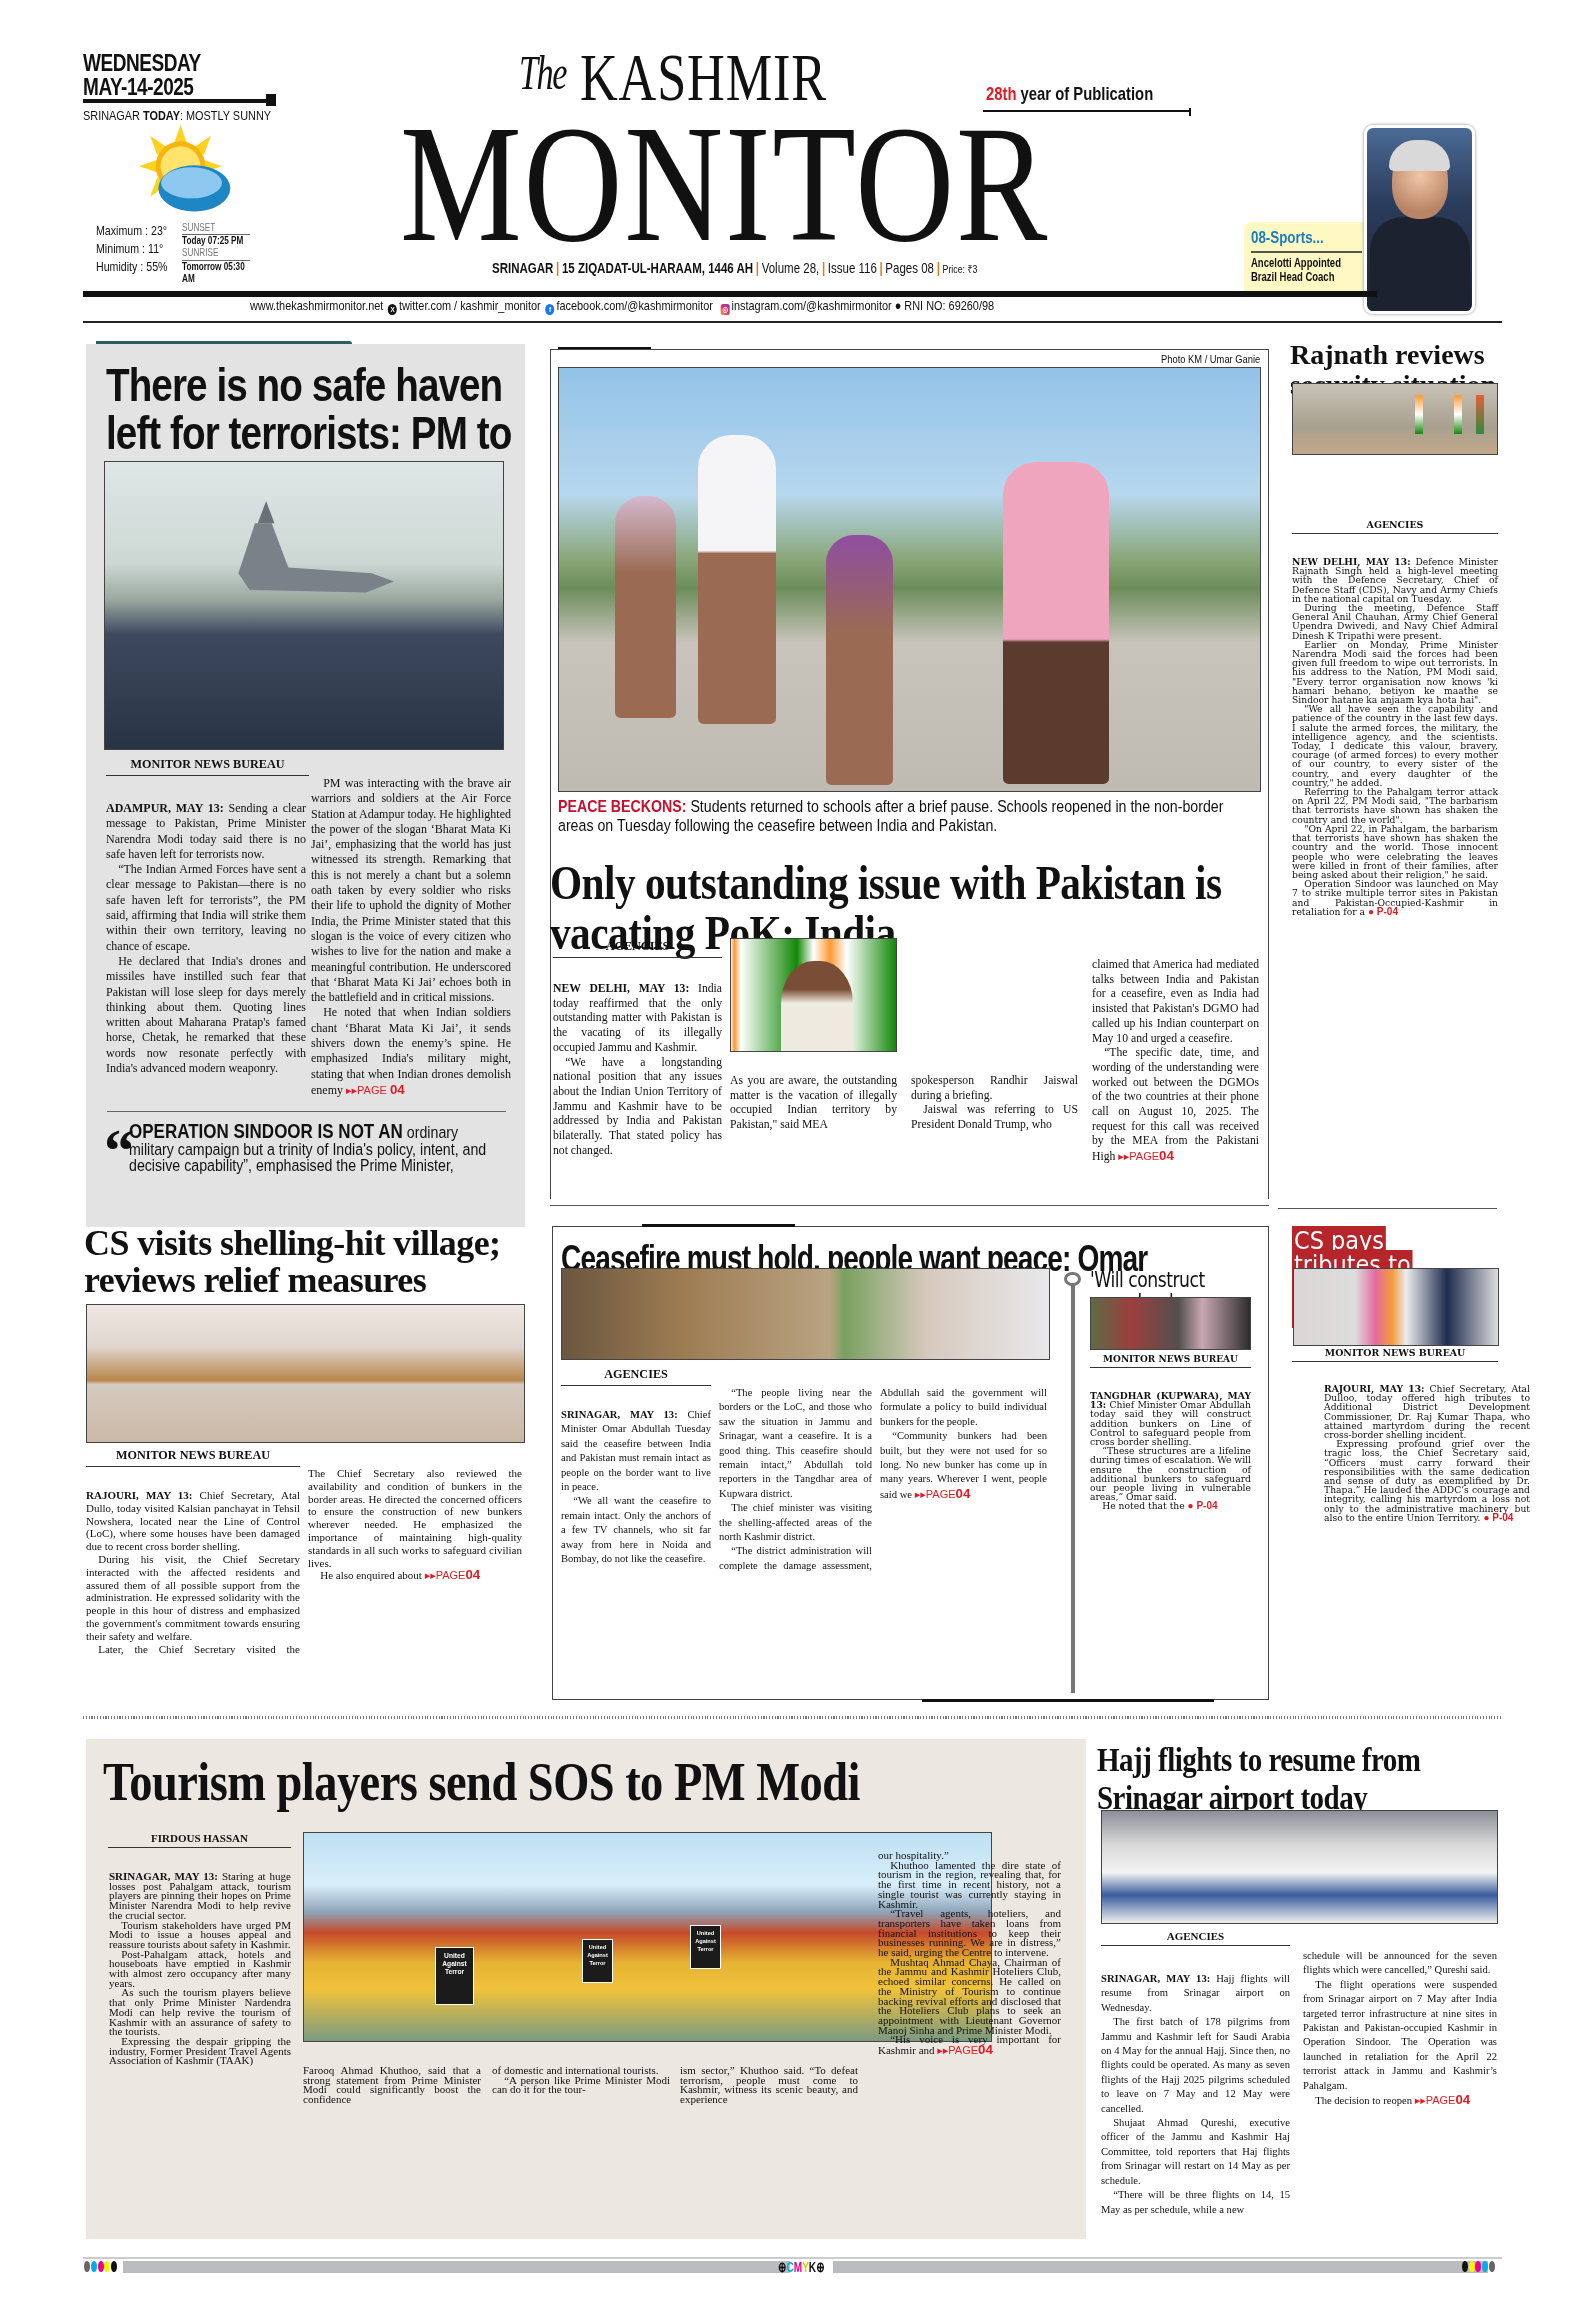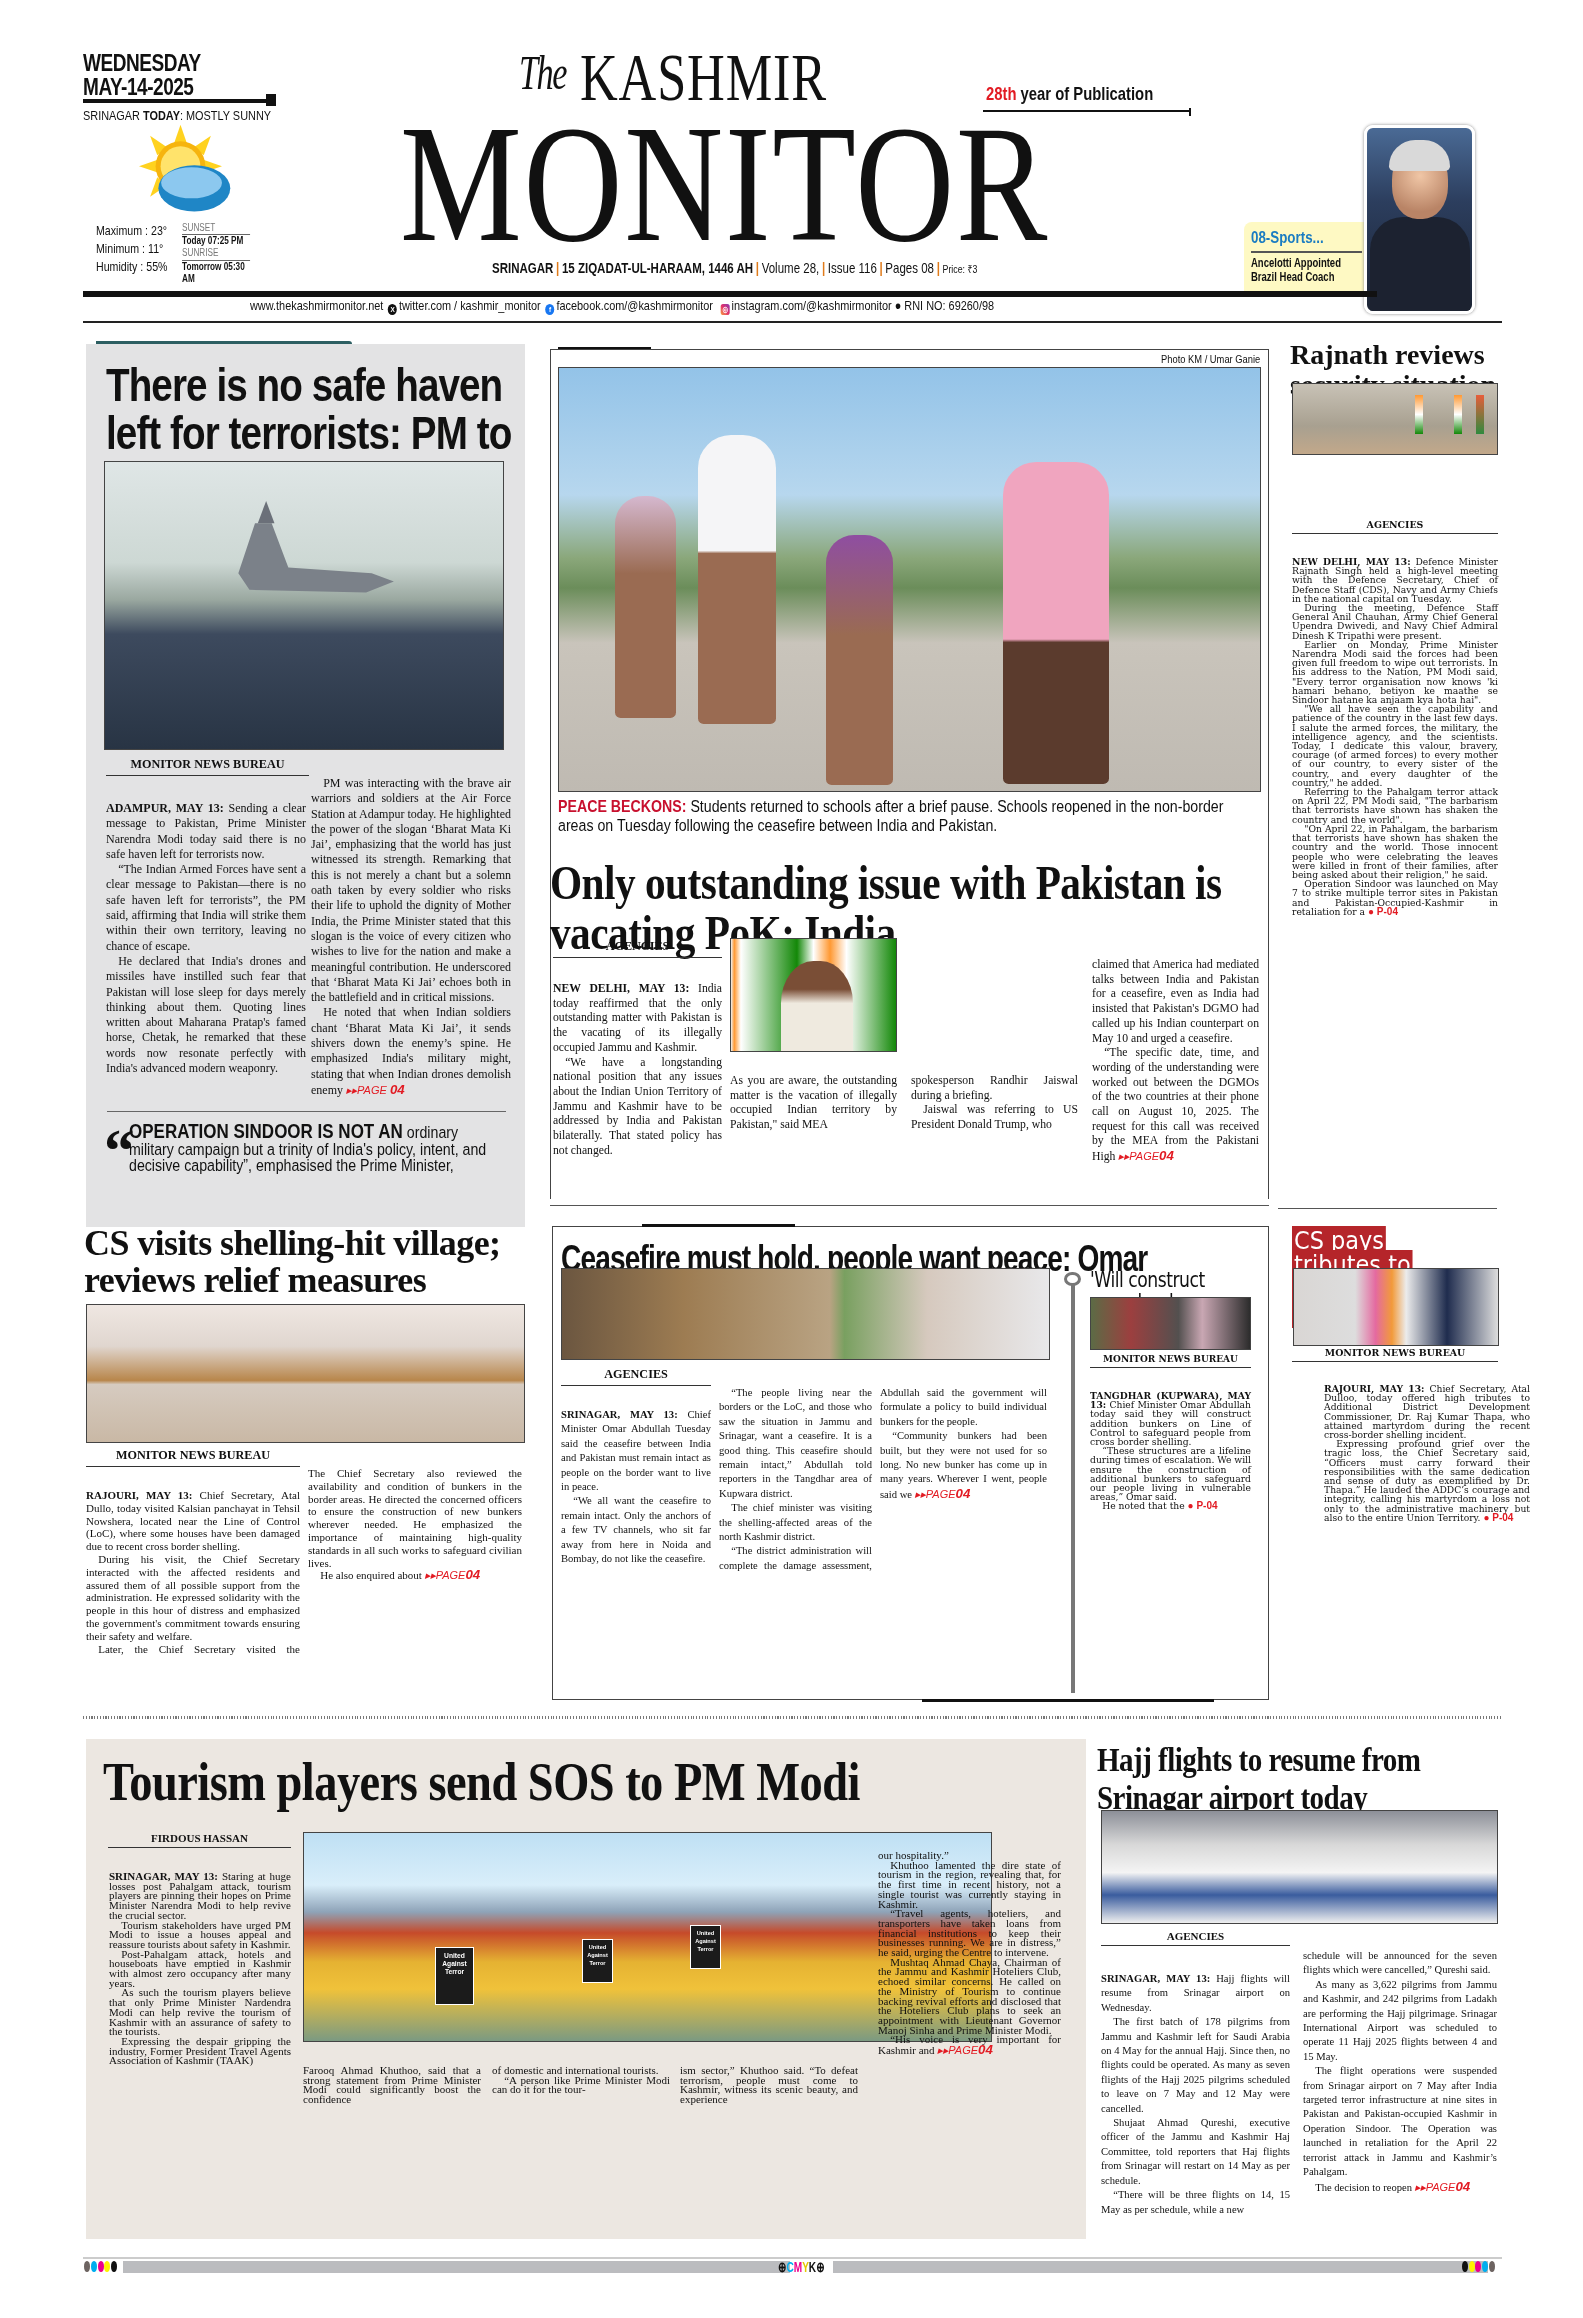--- a/index.html
+++ b/index.html
@@ -45,21 +45,21 @@
   .social-line .ic { display: inline-block; width: 11px; height: 11px; border-radius: 50%; vertical-align: -1.7px; margin: 0 2.2px; color: #fff; font: bold 7.8px "Liberation Sans", sans-serif; text-align: center; line-height: 11px; }
   .mast-rule2 { left: 83px; top: 321px; width: 1419px; height: 1.7px; background: #222; }
 
   
   .photo { position: absolute; overflow: hidden; border: 1.1px solid #444; }
   .byline { position: absolute; text-align: center; font: bold 12.2px "Liberation Serif", serif; border-bottom: 1.1px solid #333; padding-bottom: 3.3px; }
   .body { position: absolute; font: 12px "Liberation Serif", serif; line-height: 15.3px; text-align: justify; hyphens: auto; }
   .body p { text-indent: 12.2px; }
   .body p:first-child { text-indent: 0; margin-top: 19px; }
   .dateline { font-weight: bold; }
-  .cont { color: #e21b23; font-family: "Liberation Sans", sans-serif; font-size: 11px; white-space: nowrap; font-style: italic; }
+  .cont { color: #e21b23; font-family: "Liberation Sans", sans-serif; font-size: 11px; white-space: nowrap; }
   .cont b { font-size: 13.3px; }
   .cont-dot { color: #e21b23; font-family: "Liberation Sans", sans-serif; font-weight: bold; font-size: 10px; white-space: nowrap; }
 
   
   .lead-box { left: 86px; top: 344px; width: 439px; height: 883px; background: #e3e3e4; }
   .lead-tab { left: 96px; top: 341px; width: 256px; height: 3.3px; background: #2d5f62; border-radius: 0 4.4px 0 0; }
   .lead-head { left: 106px; top: 361px; width: 411px; font: bold 46px "Liberation Sans Narrow","Liberation Sans", sans-serif; line-height: 48px; letter-spacing: -1.1px; transform: scaleX(0.84); transform-origin: left; width: 489px; }
   .lead-photo { left: 104px; top: 461px; width: 400px; height: 289px; background: linear-gradient(180deg, #dfe6e6 0%, #cdd8d4 35%, #9aa8a0 48%, #3d4a5e 60%, #283444 100%); }
   .quote-rule { left: 107px; top: 1111px; width: 399px; height: 1.1px; background: #666; }
   .quote-mark { left: 104px; top: 1120px; font: bold 61px "Liberation Serif", serif; line-height: 1; }
@@ -362,21 +362,20 @@
 <div class="photo hajj-photo"></div>
 <div class="byline" style="left:1101px;top:1930px;width:189px;font-size:11px">AGENCIES</div>
 <div class="body" style="left:1101px;top:1953px;width:189px;font-size:10.6px;line-height:14.4px">
   <p><span class="dateline">SRINAGAR, MAY 13:</span> <span>Hajj flights will resume from Srinagar airport on Wednesday.</span></p>
   <p>The first batch of 178 pilgrims from Jammu and Kashmir left for Saudi Arabia on 4 May for the annual Hajj. Since then, no flights could be operated. As many as seven flights of the Hajj 2025 pilgrims scheduled to leave on 7 May and 12 May were cancelled.</p>
   <p>Shujaat Ahmad Qureshi, executive officer of the Jammu and Kashmir Haj Committee, told reporters that Haj flights from Srinagar will restart on 14 May as per schedule.</p>
   <p>“There will be three flights on 14, 15 May as per schedule, while a new</p>
 </div>
 <div class="body" style="left:1303px;top:1930px;width:194px;font-size:10.6px;line-height:14.4px">
   <p style="text-indent:0">schedule will be announced for the seven flights which were cancelled,” Qureshi said.</p>
-  <p>As many as 3,622 pilgrims from Jammu and Kashmir, and 242 pilgrims from Ladakh are performing the Hajj pilgrimage. Srinagar International Airport was scheduled to operate 11 Hajj 2025 flights between 4 and 15 May.</p>
   <p>The flight operations were suspended from Srinagar airport on 7 May after India targeted terror infrastructure at nine sites in Pakistan and Pakistan-occupied Kashmir in Operation Sindoor. The Operation was launched in retaliation for the April 22 terrorist attack in Jammu and Kashmir’s Pahalgam.</p>
   <p><span>The decision to reopen</span> <span class="cont">▸▸<span>PAGE</span><b>04</b></span></p>
 </div>
 
 <div class="abs foot-rule"></div>
 <div class="dot" style="left:84px;background:#6d6461"></div>
 <div class="dot" style="left:91px;background:#00aeef"></div>
 <div class="dot" style="left:98px;background:#ec008c"></div>
 <div class="dot" style="left:104px;background:#fff200"></div>
 <div class="dot" style="left:111px;background:#111"></div>

